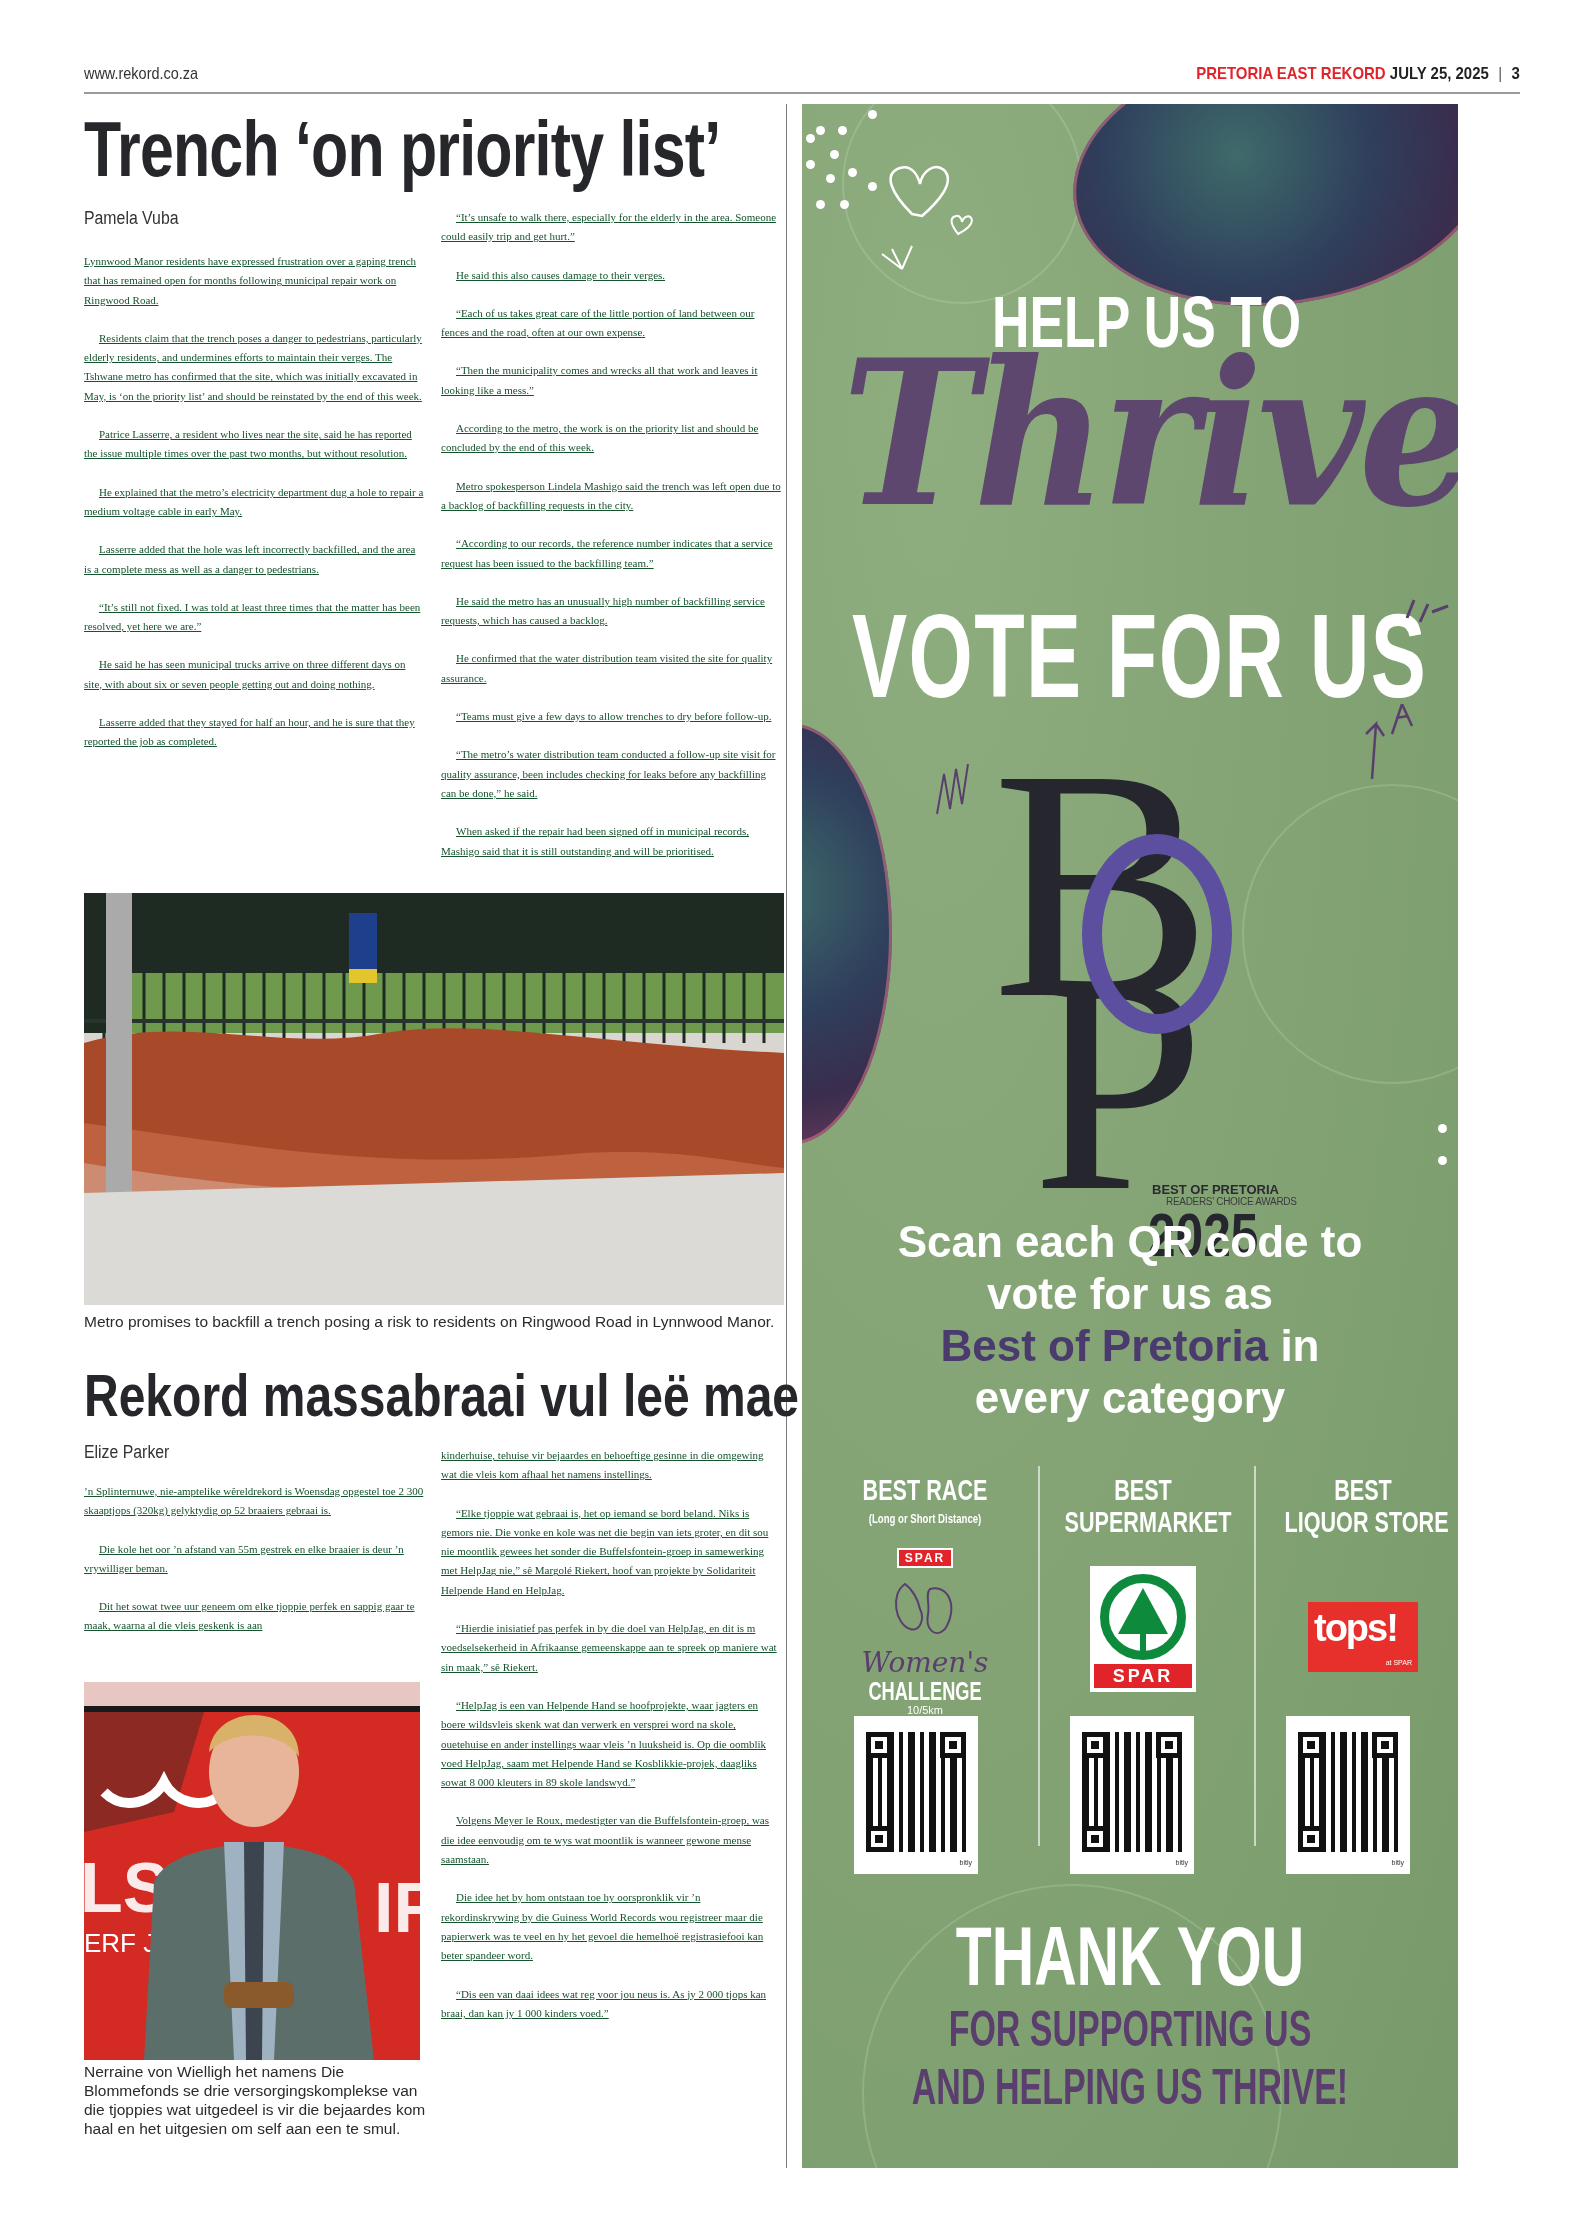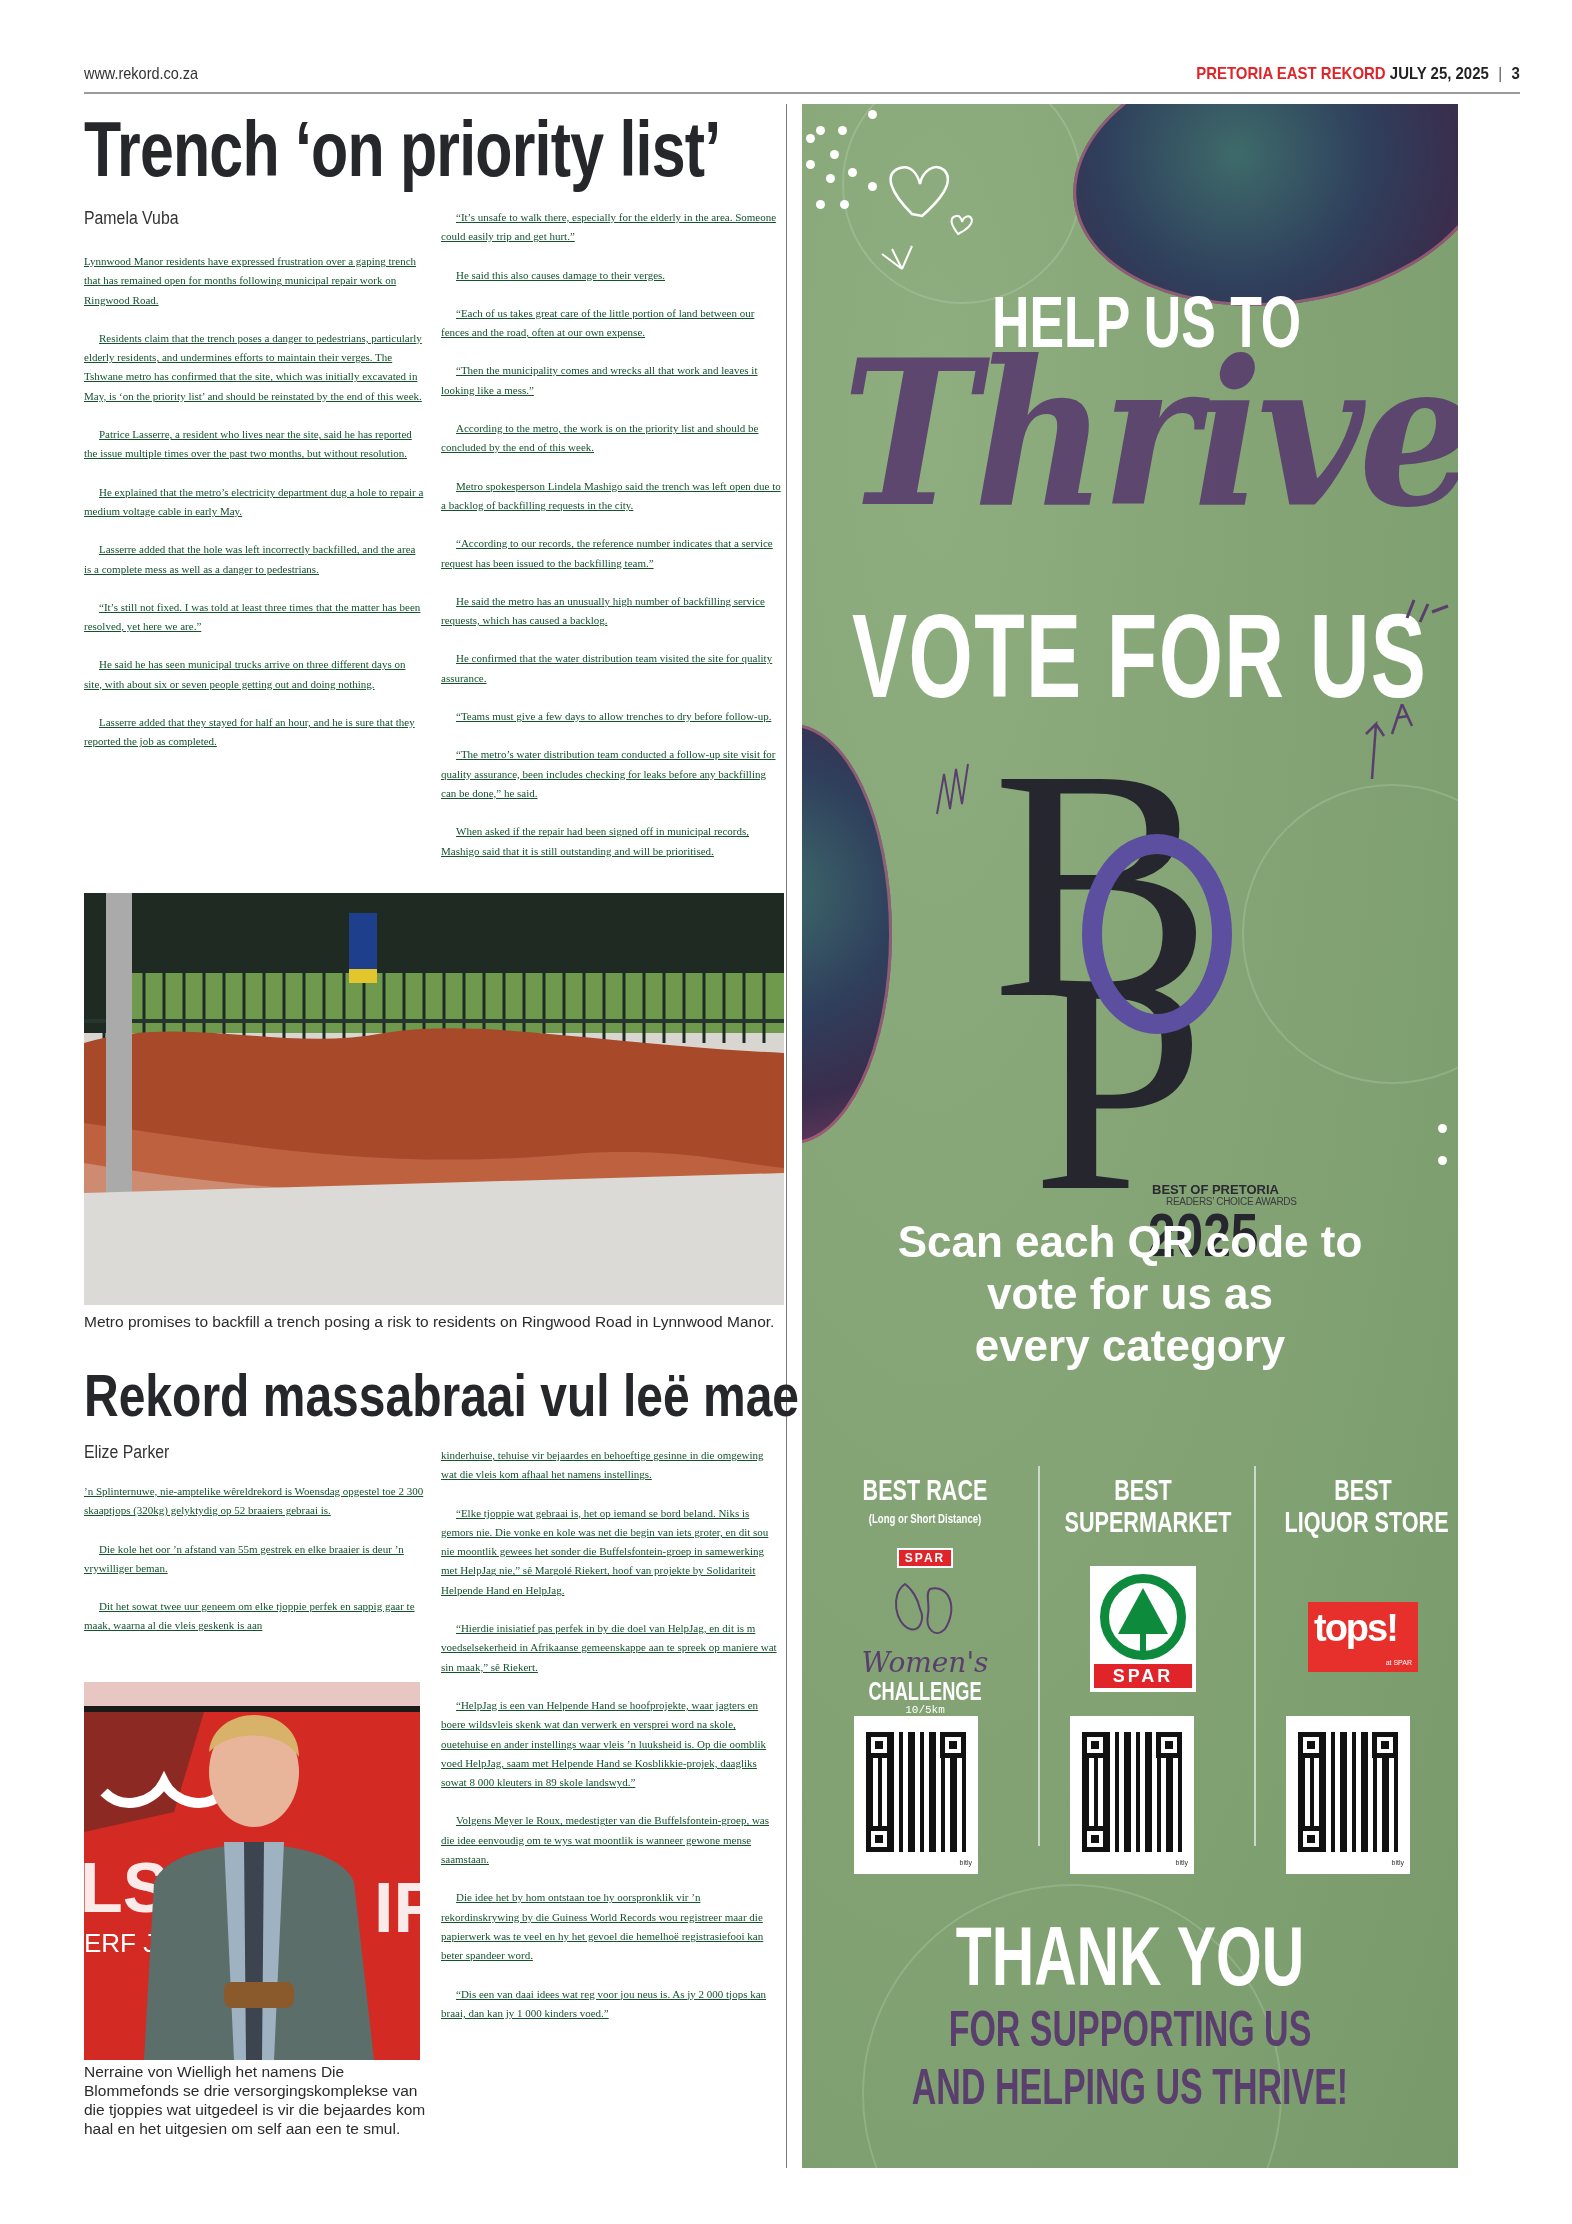--- a/index.html
+++ b/index.html
@@ -46,21 +46,21 @@
   .ad-scan .purple { color: #4b3a6d; }
 
   .cat-col { position: absolute; top: 1370px; width: 218px; height: 270px; text-align: center; }
   .cat-divider { position: absolute; top: 1362px; width: 2px; height: 380px; background: rgba(255,255,255,0.6); }
   .cat-title { font-family: "Liberation Sans", sans-serif; font-weight: bold; font-size: 30px; line-height: 32px; color: #fff; transform: scaleX(0.72); white-space: nowrap; }
   .cat-sub { font-family: "Liberation Sans", sans-serif; font-weight: bold; font-size: 12px; color: #fff; margin-top: 6px; transform: scaleX(0.8); }
 
   .spar-strip { display: inline-block; background: #e0242a; color: #fff; font-family: "Liberation Sans", sans-serif; font-weight: bold; font-size: 12px; letter-spacing: 2px; padding: 1px 6px; border: 2px solid #fff; }
   .womens { font-family: "DejaVu Serif", serif; font-style: italic; color: #5a3f6e; font-size: 28px; line-height: 30px; }
   .challenge { font-family: "Liberation Sans", sans-serif; font-weight: bold; color: #fff; font-size: 26px; line-height: 26px; transform: scaleX(0.7); }
-  .distance { font-family: Liberation Mono, monospace; color: #fff; font-size: 11px; }
+  .distance { font-family: Liberation Sans, sans-serif; color: #fff; font-size: 11px; }
   .faces { width: 70px; height: 70px; margin: 6px auto 0; position: relative; }
 
   .spar-logo { width: 106px; height: 126px; margin: 0 auto; background: #fff; position: relative; }
   .spar-ring { position: absolute; left: 10px; top: 8px; width: 86px; height: 86px; border: 9px solid #0e8a3d; border-radius: 50%; }
   .spar-tree { position: absolute; left: 28px; top: 22px; width: 0; height: 0; border-left: 25px solid transparent; border-right: 25px solid transparent; border-bottom: 46px solid #0e8a3d; }
   .spar-trunk { position: absolute; left: 50px; top: 66px; width: 6px; height: 22px; background: #0e8a3d; }
   .spar-name { position: absolute; left: 4px; right: 4px; bottom: 4px; height: 24px; background: #e0242a; color: #fff; font-family: "Liberation Sans", sans-serif; font-weight: bold; font-size: 18px; line-height: 24px; letter-spacing: 3px; }
 
   .tops-logo { width: 110px; height: 70px; margin: 0 auto; background: #e7302c; position: relative; }
   .tops-word { position: absolute; left: 6px; top: 6px; font-family: "Liberation Sans", sans-serif; font-weight: bold; font-size: 38px; line-height: 40px; color: #fff; letter-spacing: -2px; }
@@ -264,20 +264,21 @@
     <div class="bop-P">P</div>
     <div class="bop-O"></div>
   </div>
   <div class="bop-label">BEST OF PRETORIA</div>
   <div class="bop-sub">READERS’ CHOICE AWARDS</div>
   <div class="bop-year">2025</div>
 
   <div class="ad-scan">
     <div>Scan each QR code to</div>
     <div>vote for us as</div>
+    <div><span class="purple">Best of Pretoria</span><span> in</span></div>
     <div>every category</div>
   </div>
 
   <div class="cat-divider" style="left:236px;"></div>
   <div class="cat-divider" style="left:452px;"></div>
 
   <div class="cat-col" style="left:14px;">
     <div class="cat-title">BEST RACE</div>
     <div class="cat-sub">(Long or Short Distance)</div>
     <div style="margin-top:22px;"><span class="spar-strip">SPAR</span></div>

